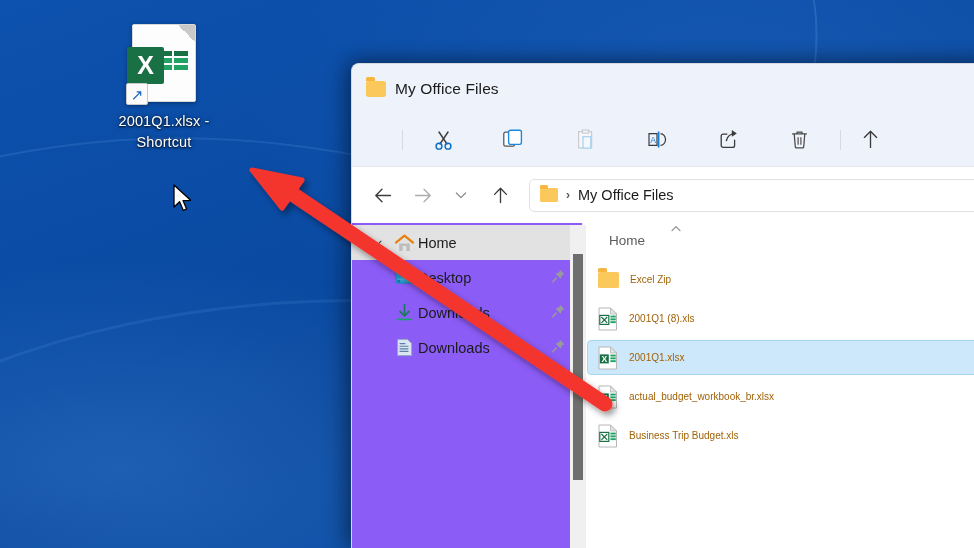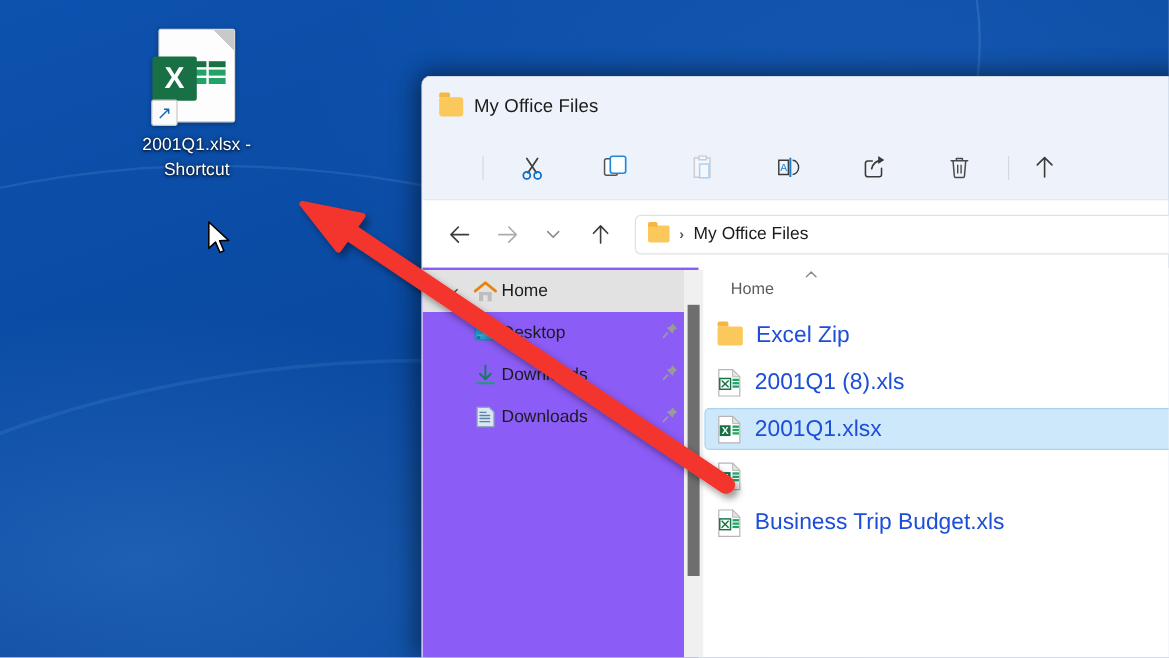--- a/index.html
+++ b/index.html
@@ -195,21 +195,21 @@
   .col-head .name { font-size:13.5px; color:#5c5c5c; }
   .sort-chev {
     position:absolute; left:82px; top:-1px; width:14px; height:14px;
   }
   .row {
     height:35px; display:flex; align-items:center; gap:11px;
     padding-left:10px; margin:4px 0 4px 0;
     border:1px solid transparent; border-radius:4px;
   }
   .row.selected { background:#cde8fa; border-color:#a8d4f0; }
-  .row .rname { font-size:19px; color:#1d4ed8; }
+  .row .rname { font-size:10px; color:#a16207; }
   .row-folder {
     position:relative; width:21px; height:16px; flex:none;
     background:#fbc85c; border-radius:1.5px;
   }
   .row-folder::before {
     content:""; position:absolute; left:0; top:-3.5px; width:9px; height:4px;
     background:#f6b63f; border-radius:1.5px 1.5px 0 0;
   }
   .xls-ico { width:20px; height:24px; flex:none; }
 
@@ -486,20 +486,21 @@
             <svg width="20" height="24" viewBox="0 0 20 24">
               <path d="M1,1 h11.5 l6,6 v16 h-17.5 z" fill="#ffffff" stroke="#b6b6b6" stroke-width="1"></path>
               <path d="M12.5,1 v6 h6 z" fill="#e3e3e3" stroke="#b6b6b6" stroke-width=".8"></path>
               <rect x="1.8" y="8.4" width="9" height="9" fill="#1a7045"></rect>
               <text x="6.3" y="15.6" font-size="8.6" font-family="Liberation Sans, sans-serif" fill="#ffffff" text-anchor="middle" font-weight="bold">X</text>
               <rect x="12.4" y="8.6" width="5.4" height="1.9" fill="#21a366"></rect>
               <rect x="12.4" y="11.4" width="5.4" height="1.9" fill="#21a366"></rect>
               <rect x="12.4" y="14.2" width="5.4" height="1.9" fill="#21a366"></rect>
             </svg>
           </span>
+          <span class="rname">actual_budget_workbook_br.xlsx</span>
         </div>
 
         <div class="row">
           <span class="xls-ico">
             <svg width="20" height="24" viewBox="0 0 20 24">
               <path d="M1,1 h11.5 l6,6 v16 h-17.5 z" fill="#ffffff" stroke="#b6b6b6" stroke-width="1"></path>
               <path d="M12.5,1 v6 h6 z" fill="#e3e3e3" stroke="#b6b6b6" stroke-width=".8"></path>
               <rect x="1.8" y="8.4" width="9" height="9" fill="#ffffff" stroke="#1a7045" stroke-width="1.2"></rect>
               <path d="M3.4,10 L9.2,15.8 M9.2,10 L3.4,15.8" stroke="#1a7045" stroke-width="1.2"></path>
               <rect x="12.4" y="8.6" width="5.4" height="1.9" fill="#21a366"></rect>

